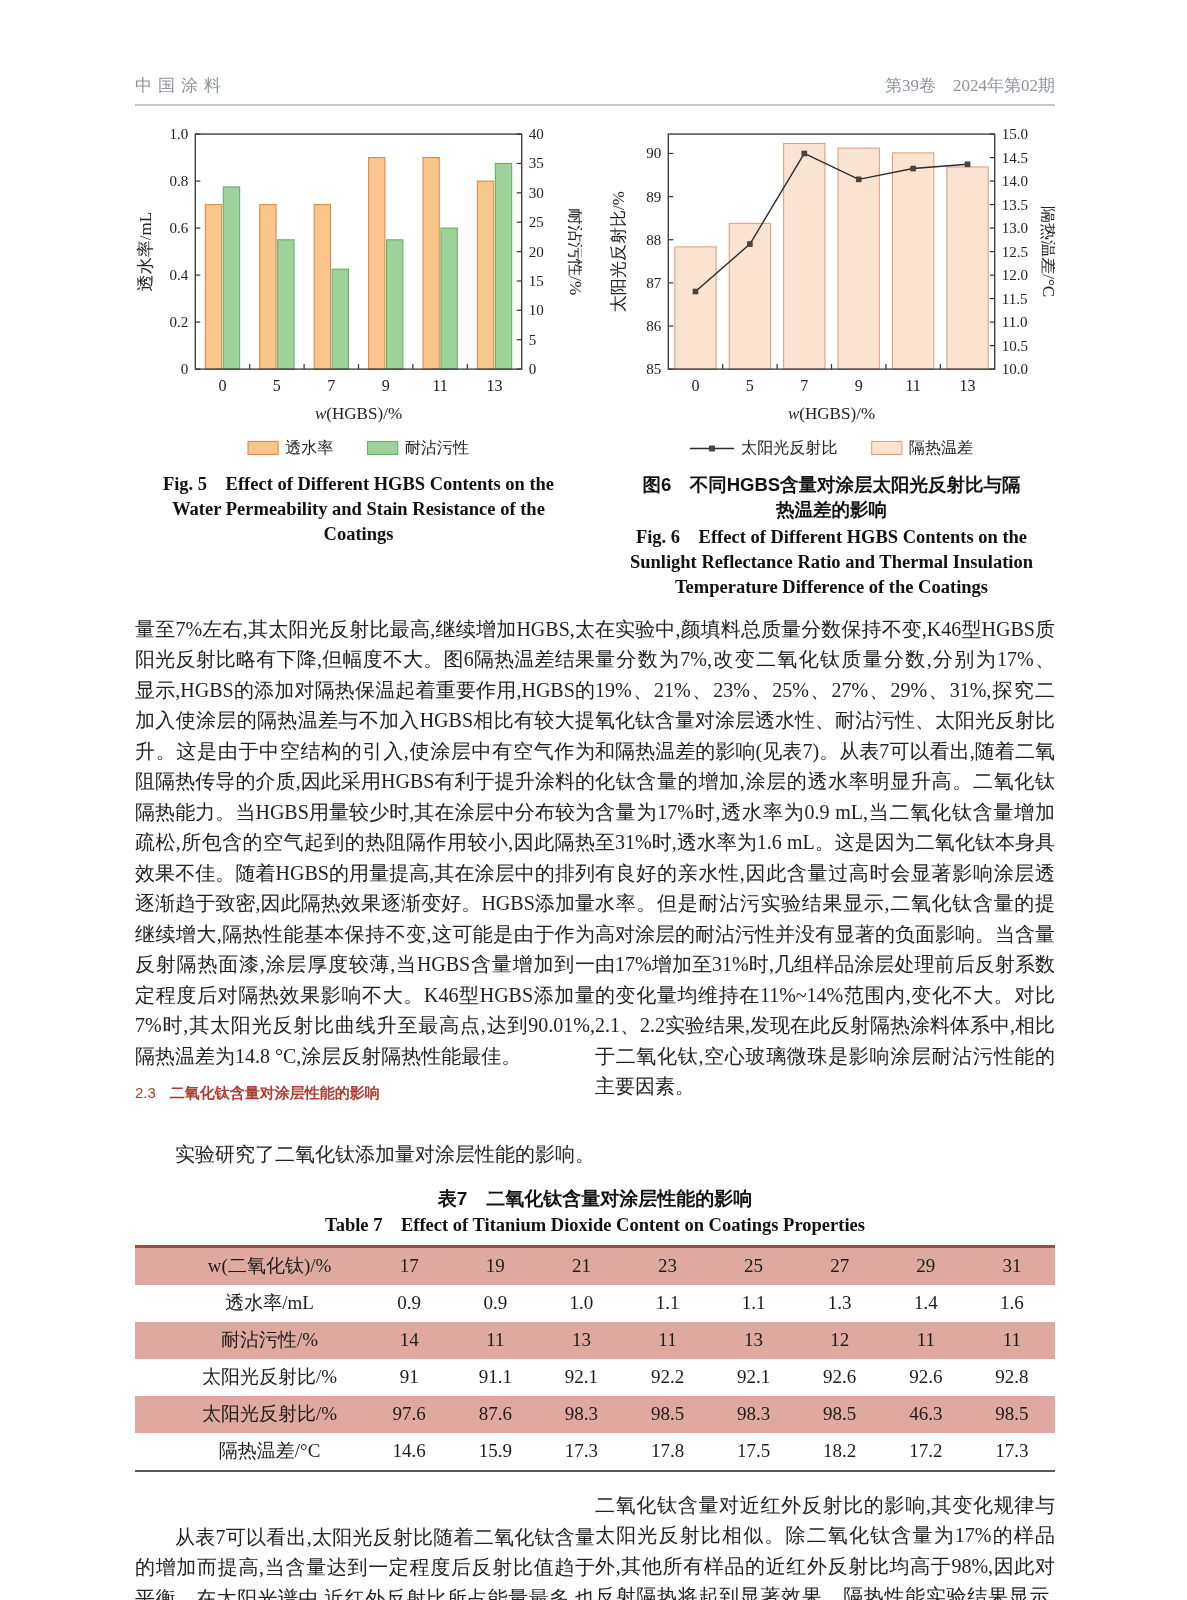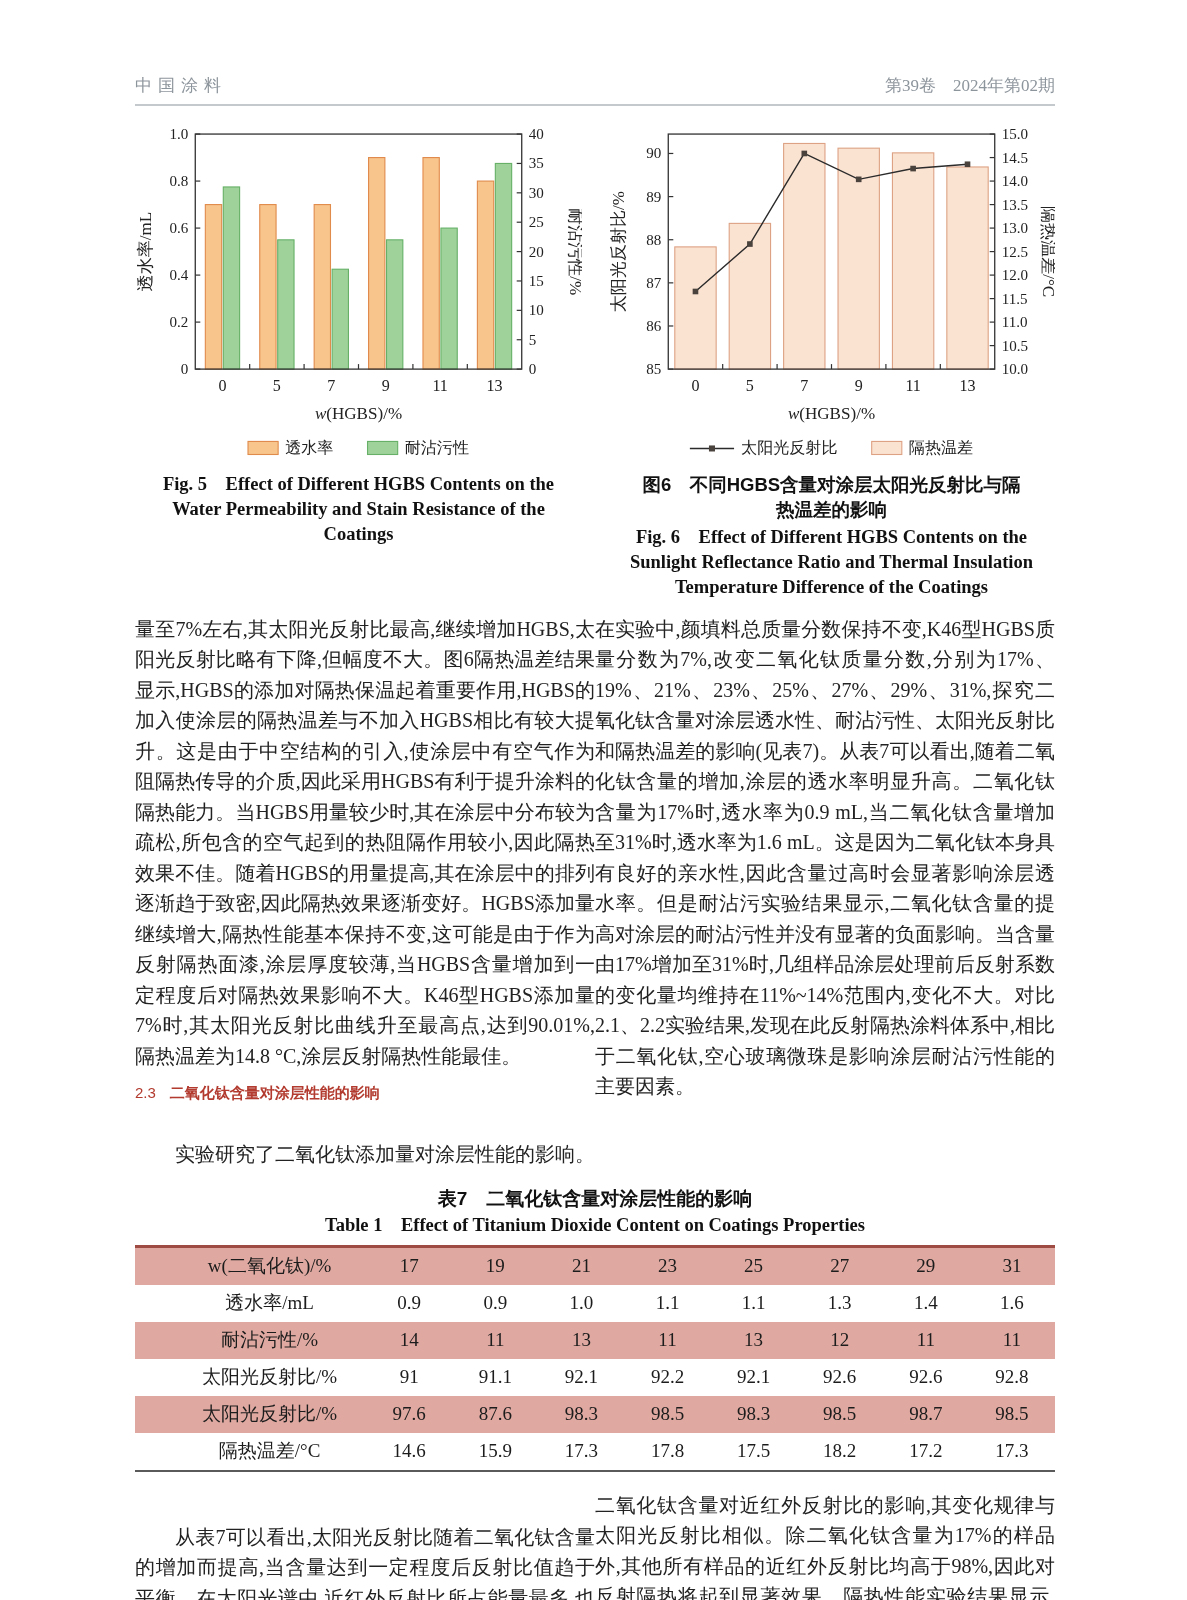--- a/index.html
+++ b/index.html
@@ -205,21 +205,21 @@
       <h3 class="section-heading"><span class="sec-num">2.3</span><span class="sec-title">二氧化钛含量对涂层性能的影响</span></h3>
       <p class="para indent">实验研究了二氧化钛添加量对涂层性能的影响。</p>
     </div>
     <div class="col">
       <p class="para">在实验中,颜填料总质量分数保持不变,K46型HGBS质量分数为7%,改变二氧化钛质量分数,分别为17%、19%、21%、23%、25%、27%、29%、31%,探究二氧化钛含量对涂层透水性、耐沾污性、太阳光反射比和隔热温差的影响(见表7)。从表7可以看出,随着二氧化钛含量的增加,涂层的透水率明显升高。二氧化钛含量为17%时,透水率为0.9 mL,当二氧化钛含量增加至31%时,透水率为1.6 mL。这是因为二氧化钛本身具有良好的亲水性,因此含量过高时会显著影响涂层透水率。但是耐沾污实验结果显示,二氧化钛含量的提高对涂层的耐沾污性并没有显著的负面影响。当含量由17%增加至31%时,几组样品涂层处理前后反射系数的变化量均维持在11%~14%范围内,变化不大。对比2.1、2.2实验结果,发现在此反射隔热涂料体系中,相比于二氧化钛,空心玻璃微珠是影响涂层耐沾污性能的主要因素。</p>
     </div>
   </div>
 
   <section class="table-section">
     <div class="tcap-cn">表7　二氧化钛含量对涂层性能的影响</div>
-    <div class="tcap-en">Table 1　Effect of Titanium Dioxide Content on Coatings Properties</div>
+    <div class="tcap-en">Table 7　Effect of Titanium Dioxide Content on Coatings Properties</div>
     <table>
         <tbody id="t7body">
           <tr class="pink">
             <td class="rowlabel">w(二氧化钛)/%</td>
             <td>17</td>
             <td>19</td>
             <td>21</td>
             <td>23</td>
             <td>25</td>
             <td>27</td>
@@ -260,21 +260,21 @@
             <td>92.8</td>
           </tr>
           <tr class="pink">
             <td class="rowlabel">太阳光反射比/%</td>
             <td>97.6</td>
             <td>87.6</td>
             <td>98.3</td>
             <td>98.5</td>
             <td>98.3</td>
             <td>98.5</td>
-            <td>98.7</td>
+            <td>46.3</td>
             <td>98.5</td>
           </tr>
           <tr>
             <td class="rowlabel">隔热温差/°C</td>
             <td>14.6</td>
             <td>15.9</td>
             <td>17.3</td>
             <td>17.8</td>
             <td>17.5</td>
             <td>18.2</td>

